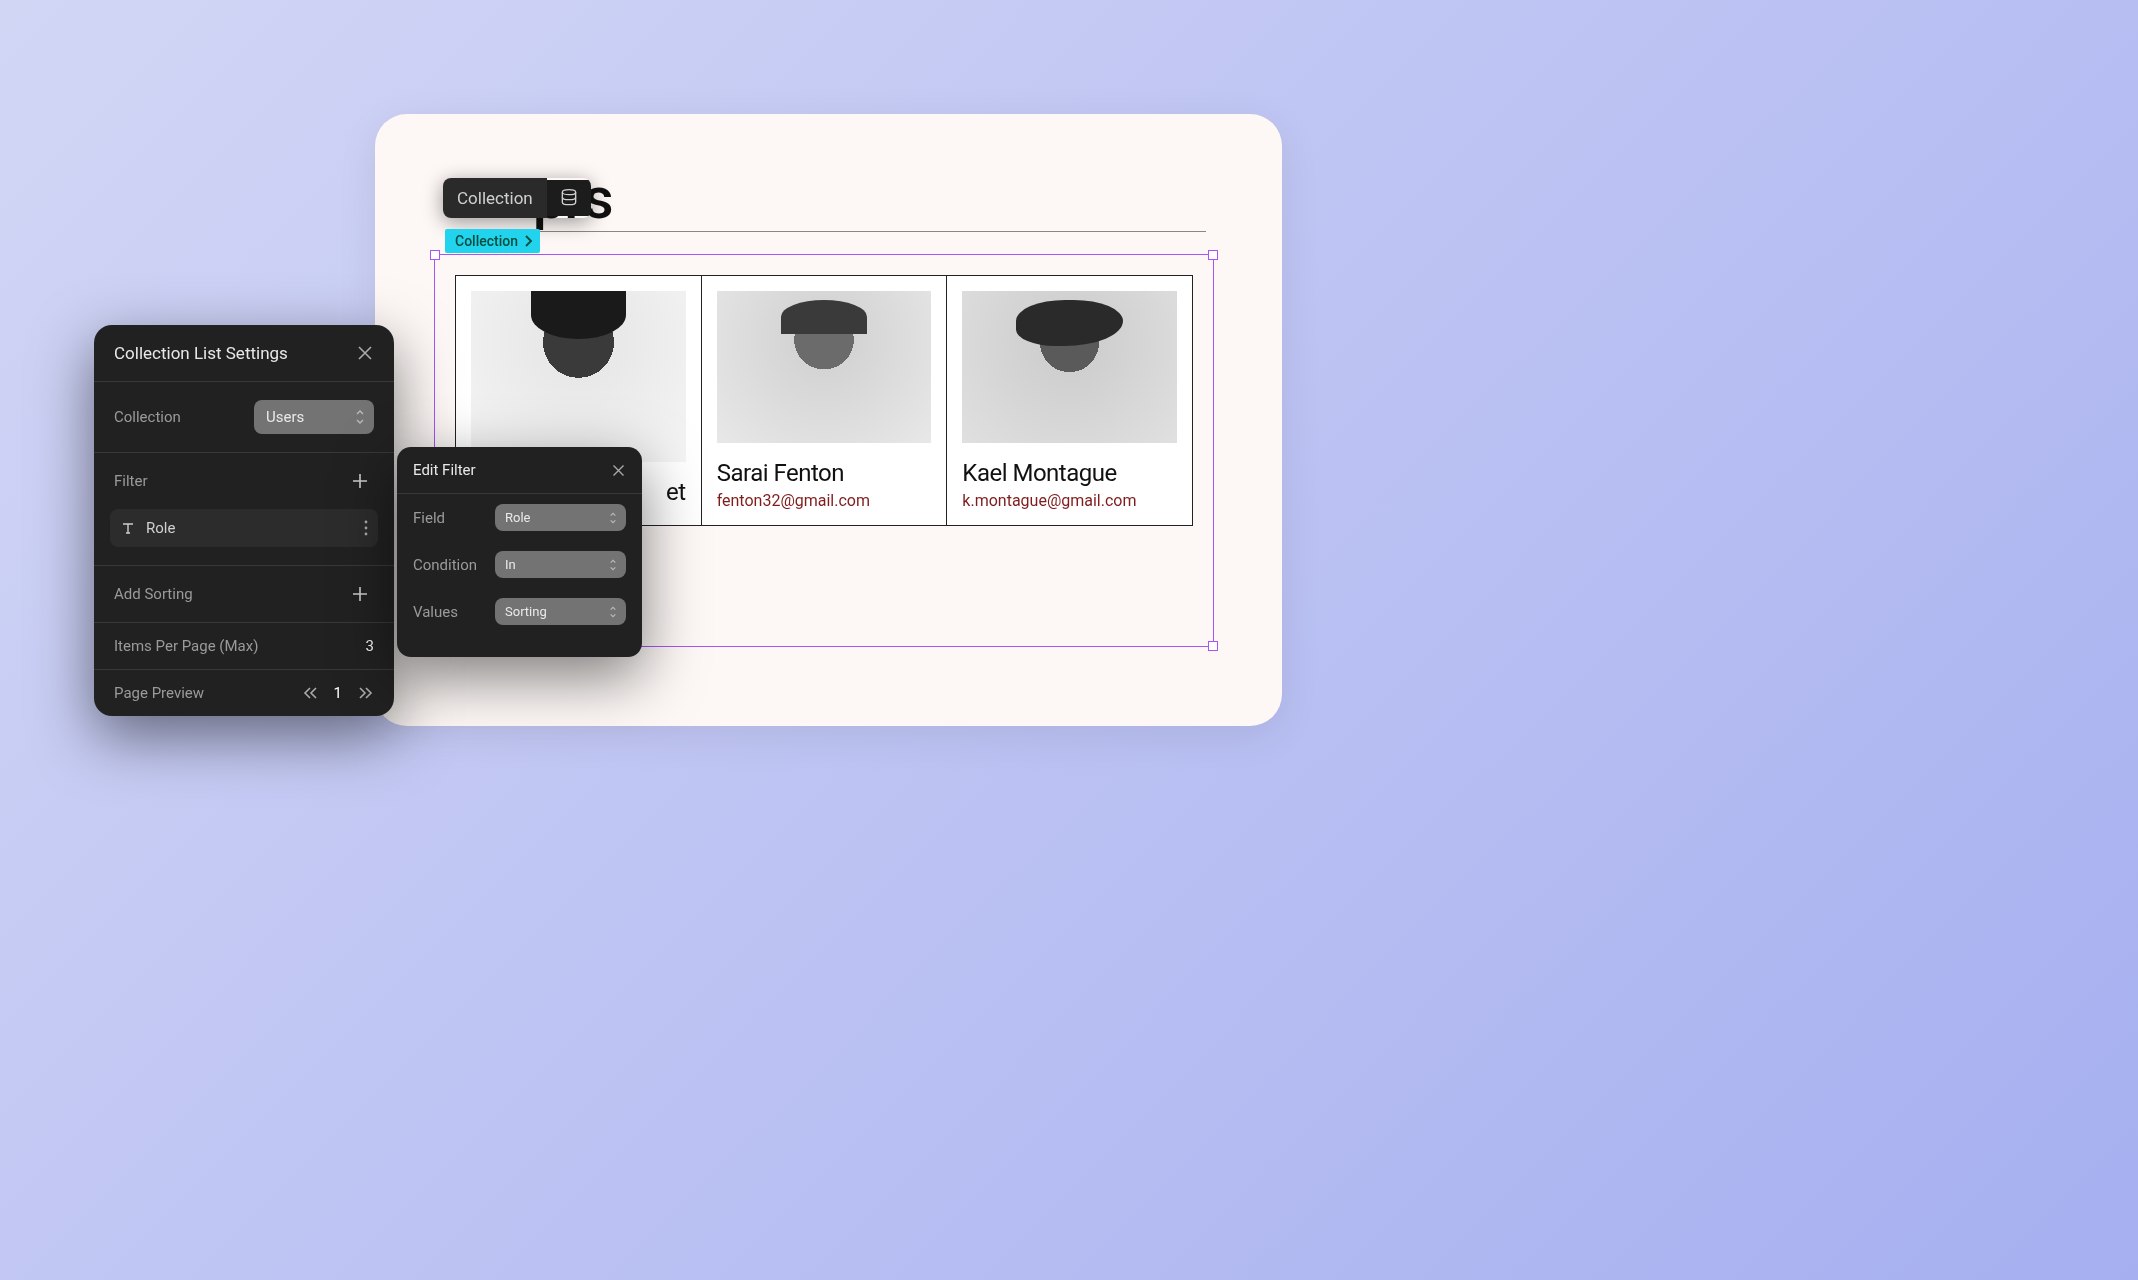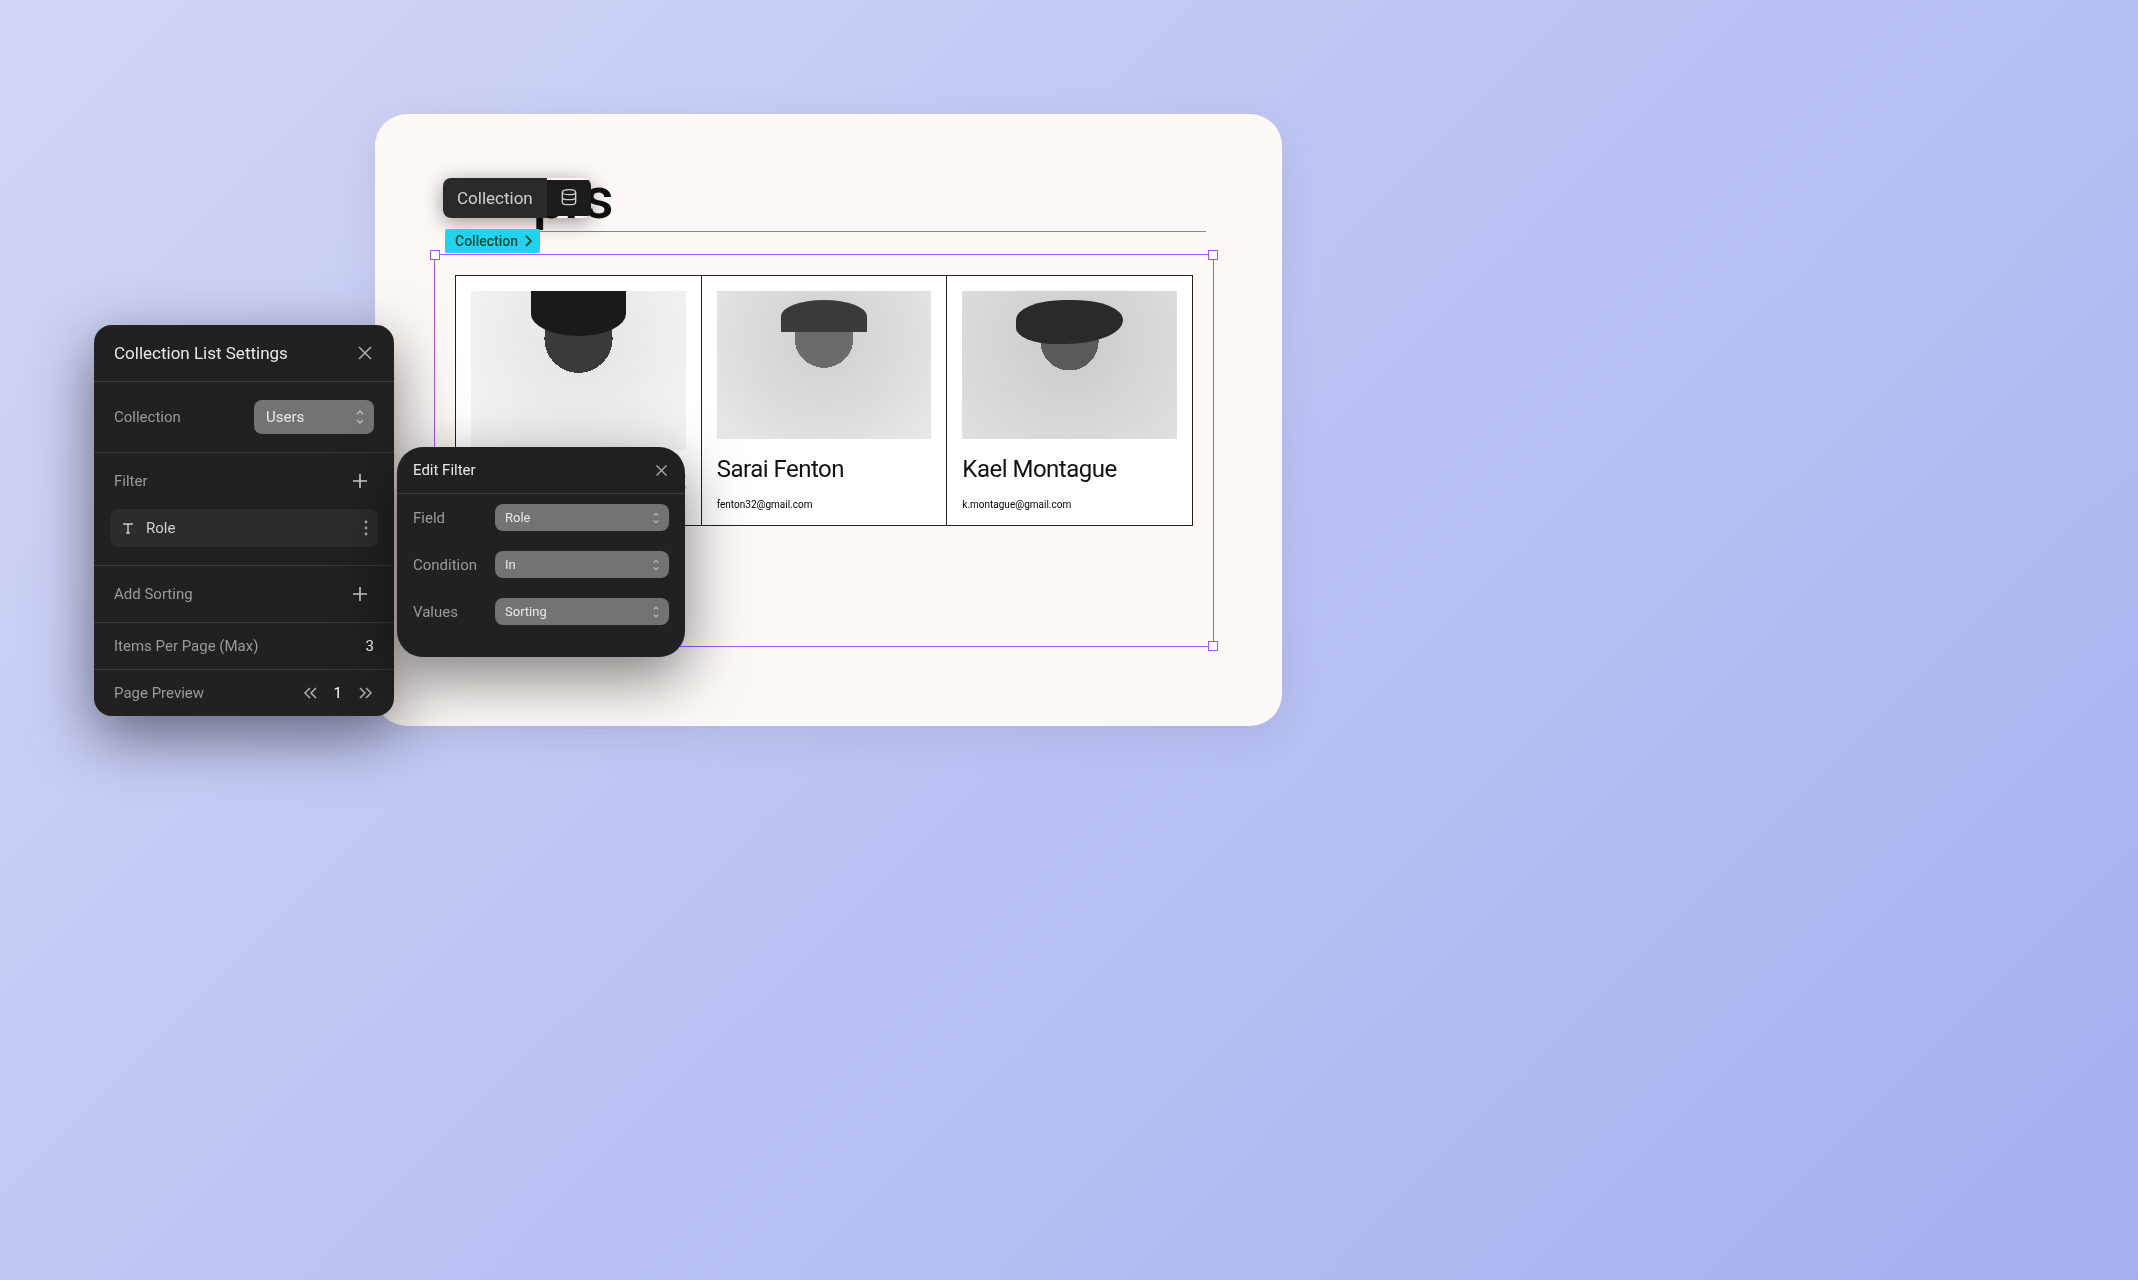--- a/index.html
+++ b/index.html
@@ -125,23 +125,23 @@
   .p3 { background: radial-gradient(circle at 50% 34%, #5a5a5a 0, #5a5a5a 20%, #cfcfcf 20%, #e0e0e0 100%); position:relative;}
   .p3::after{content:"";position:absolute;left:25%;top:6%;width:50%;height:30%;background:#2a2a2a;border-radius:50% 50% 60% 40%;}
   .name {
     font-size: 24px;
     font-weight: 400;
     color: #111;
     margin-top: 16px;
     letter-spacing: -.5px;
   }
   .email {
-    font-size: 10px;
-    color: #000000;
-    margin-top: 16px;
+    font-size: 16px;
+    color: #7f1d1d;
+    margin-top: 4px;
   }
 
   
   .panel {
     position: absolute;
     left: 94px;
     top: 325px;
     width: 300px;
     background: #212121;
     border-radius: 18px;
@@ -218,22 +218,22 @@
     align-items: center;
     gap: 10px;
     color: #ccc;
   }
   .preview-nav .pg { color: #fff; padding: 0 6px; }
 
   
   .panel.small {
     left: 397px;
     top: 447px;
-    width: 288px;
-    border-radius: 26px;
+    width: 245px;
+    border-radius: 14px;
   }
   .panel.small .hdr { font-size: 15px; padding: 14px 16px; }
   .panel.small .frow {
     display: flex;
     align-items: center;
     padding: 10px 16px;
     gap: 10px;
   }
   .panel.small .flbl { width: 72px; color: #9a9a9a; font-size: 15px; }
   .panel.small .select-chip { flex: 1; font-size: 13px; padding: 6px 28px 6px 10px; min-width: 0; }

